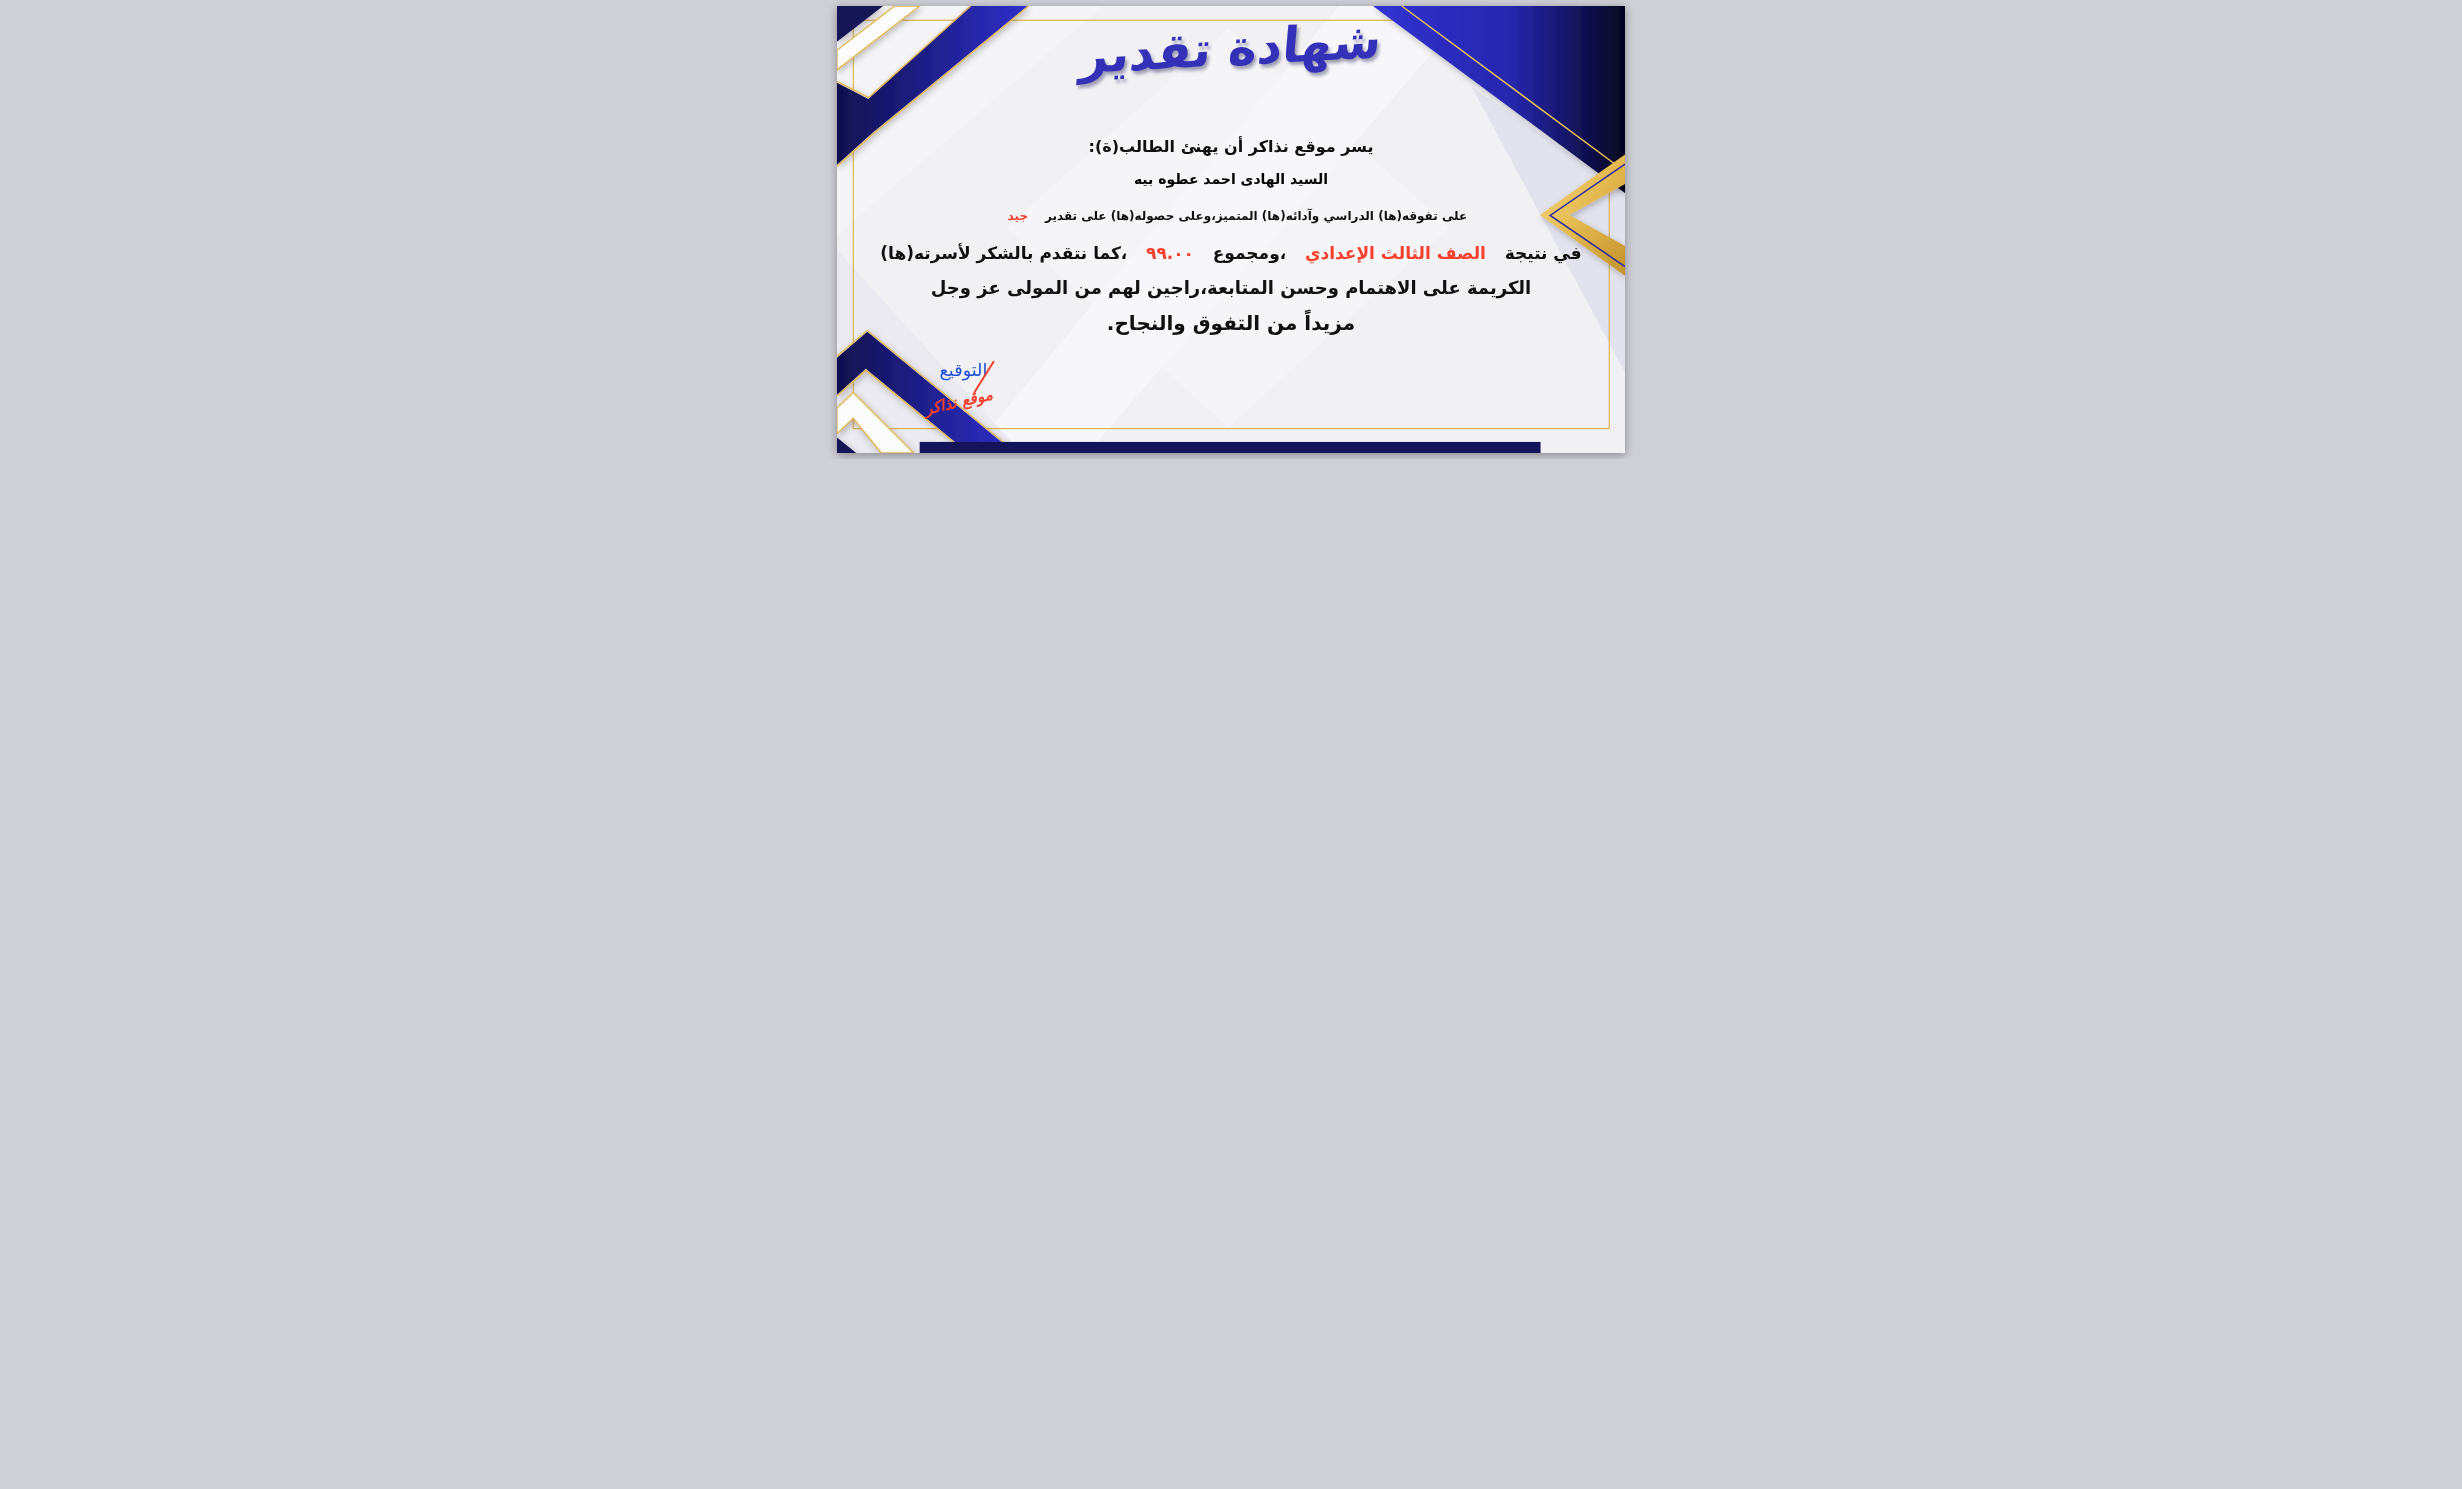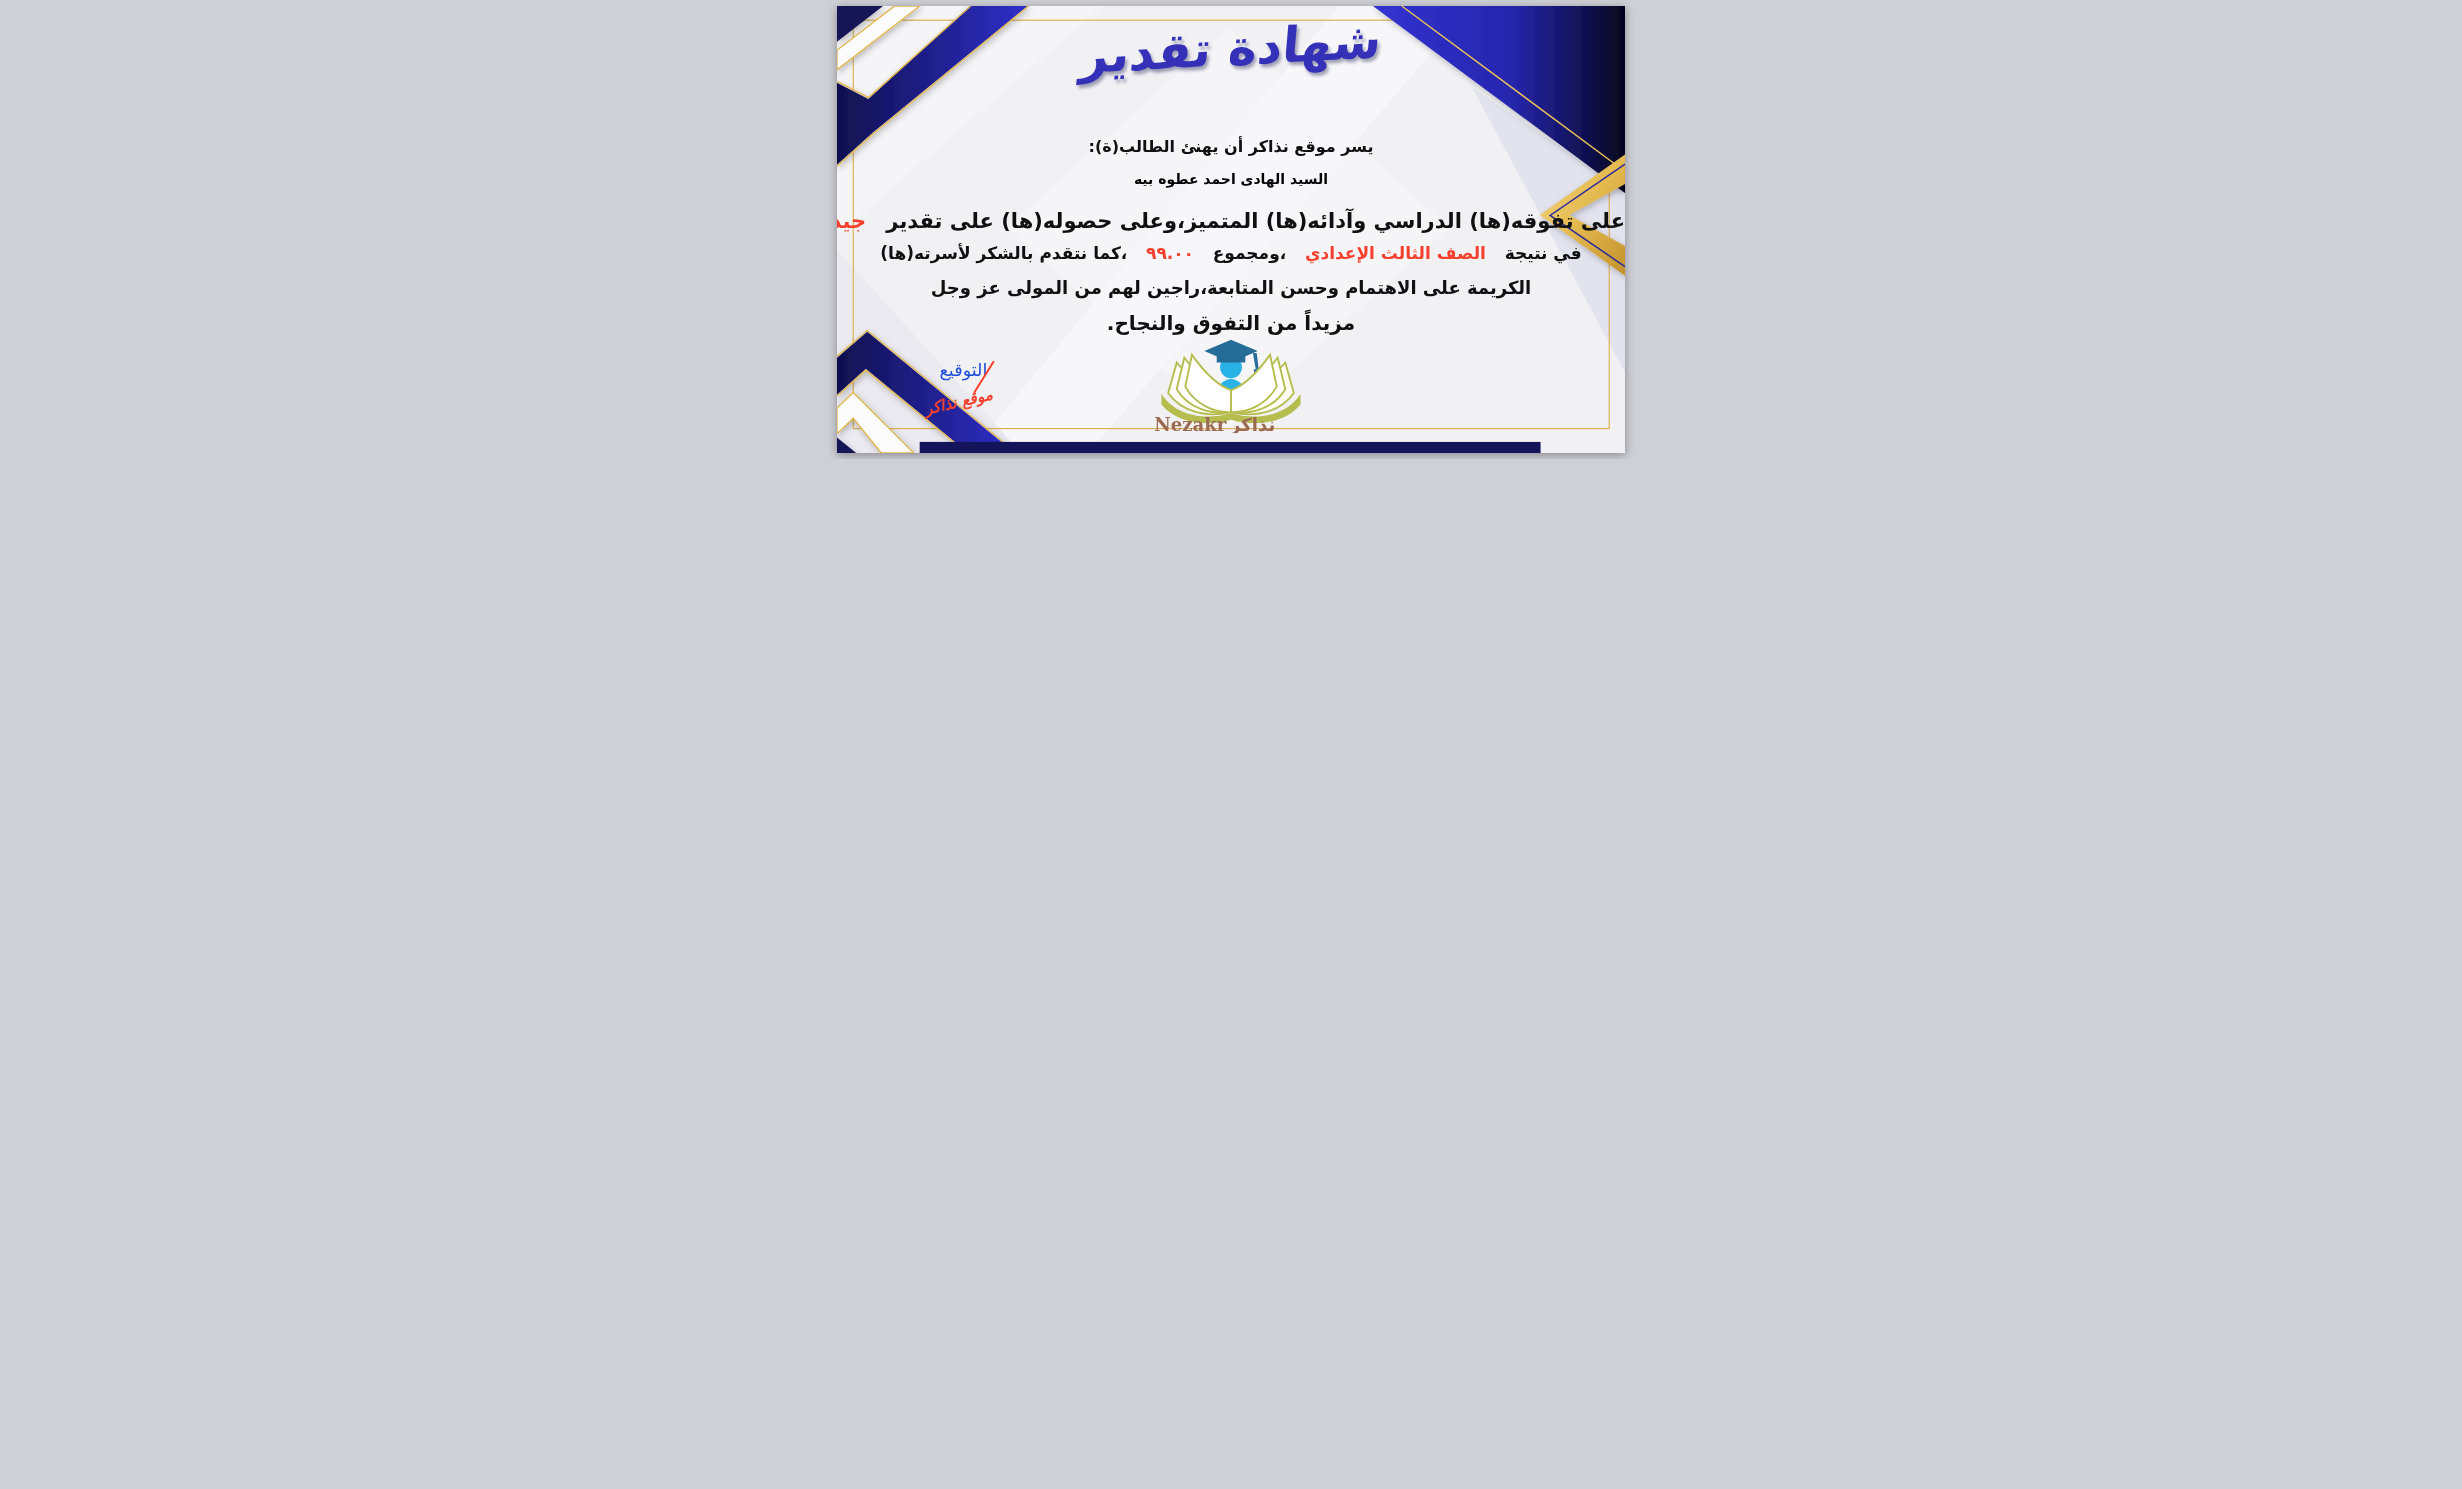--- a/index.html
+++ b/index.html
@@ -12,21 +12,21 @@
   .title{
     position:absolute;top:3.6%;left:0;width:100%;margin:0;text-align:center;
     font-size:49px;line-height:1.1;font-weight:bold;color:#3431b8;
     transform:rotate(-3deg) skewX(-8deg);
     text-shadow:2.5px 3.4px 3.4px rgba(30,30,80,.40);
   }
   .txt{position:absolute;left:0;width:100%;margin:0;text-align:center;color:#101010;
        font-weight:bold;white-space:nowrap;}
   .intro{top:29.4%;font-size:16px;}
   .name{top:36.9%;font-size:14px;color:#000000;}
-  .b1{top:45.4%;font-size:21px;}
+  .b1{top:45.4%;font-size:12px;}
   .b2{top:53.1%;font-size:17px;}
   .b3{top:60.7%;font-size:18px;}
   .b4{top:68.2%;font-size:20px;}
   .red{color:#f6402e;}
   .slot{margin:0 12.8px;}
   .sig-label{position:absolute;left:13%;top:79.3%;margin:0;font-size:17.7px;font-weight:normal;color:#1d4ed8;}
   .sig-value{
     position:absolute;left:11%;top:86.6%;margin:0;font-size:15.3px;font-weight:bold;font-style:italic;
     color:#f6402e;transform:rotate(-13deg);
   }
@@ -125,42 +125,16 @@
     <p class="txt b3" dir="rtl">الكريمة على الاهتمام وحسن المتابعة،راجين لهم من المولى عز وجل</p>
 
     <p class="txt b4" dir="rtl">مزيداً من التفوق والنجاح.</p>
 
     <p class="sig-label" dir="rtl">التوقيع</p>
 
     <span class="sig-flourish"></span>
 
     <p class="sig-value" dir="rtl">موقع نذاكر</p>
 
-    <div class="logo">
-      <svg viewBox="0 0 320 210" width="100%" height="100%">
-
-        <g>
-          <path d="M160 96 C 136 100 124 120 124 150 L160 168 L196 150 C 196 120 184 100 160 96 Z" fill="#29b2e5"></path>
-          <circle cx="160" cy="72" r="23" fill="#29b2e5"></circle>
-          <path d="M160 14 L216 38 L160 62 L104 38 Z" fill="#266c99"></path>
-          <path d="M130 48 L190 48 L190 62 L130 62 Z" fill="#266c99"></path>
-          <path d="M206 42 L212 76 L218 76 L214 42 Z" fill="#266c99"></path>
-          <path d="M208 76 L222 76 L220 98 L210 98 Z" fill="#266c99"></path>
-        </g>
-
-        <g>
-          <g id="leftpages">
-            <path d="M160 166 C 112 178 58 168 28 126 L46 62 C 80 104 120 126 160 132 Z" fill="#fdfdf6" stroke="#b5bd4e" stroke-width="4"></path>
-            <path d="M160 166 C 118 172 70 158 46 118 L62 52 C 95 96 128 118 160 126 Z" fill="#ffffff" stroke="#b5bd4e" stroke-width="4"></path>
-            <path d="M160 166 C 126 168 84 150 64 112 L78 46 C 108 88 136 112 160 120 Z" fill="#ffffff" stroke="#b5bd4e" stroke-width="4"></path>
-          </g>
-          <use href="#leftpages" transform="translate(320,0) scale(-1,1)"></use>
-          <path d="M160 168 C 110 184 45 176 14 128 L14 150 C 48 192 115 196 160 182 C 205 196 272 192 306 150 L306 128 C 275 176 210 184 160 168 Z" fill="#b5bd4e"></path>
-        </g>
-
-        <text x="150" y="206" text-anchor="end" font-family="DejaVu Serif, serif" font-weight="bold" font-size="38" fill="#9b6a52">Nezakr</text>
-        <text x="158" y="206" text-anchor="start" font-family="DejaVu Sans, sans-serif" font-weight="bold" font-size="38" fill="#9b6a52">نذاكر</text>
-      </svg>
-    </div>
 
   </div>
 </div>
 
 
 </body></html>

